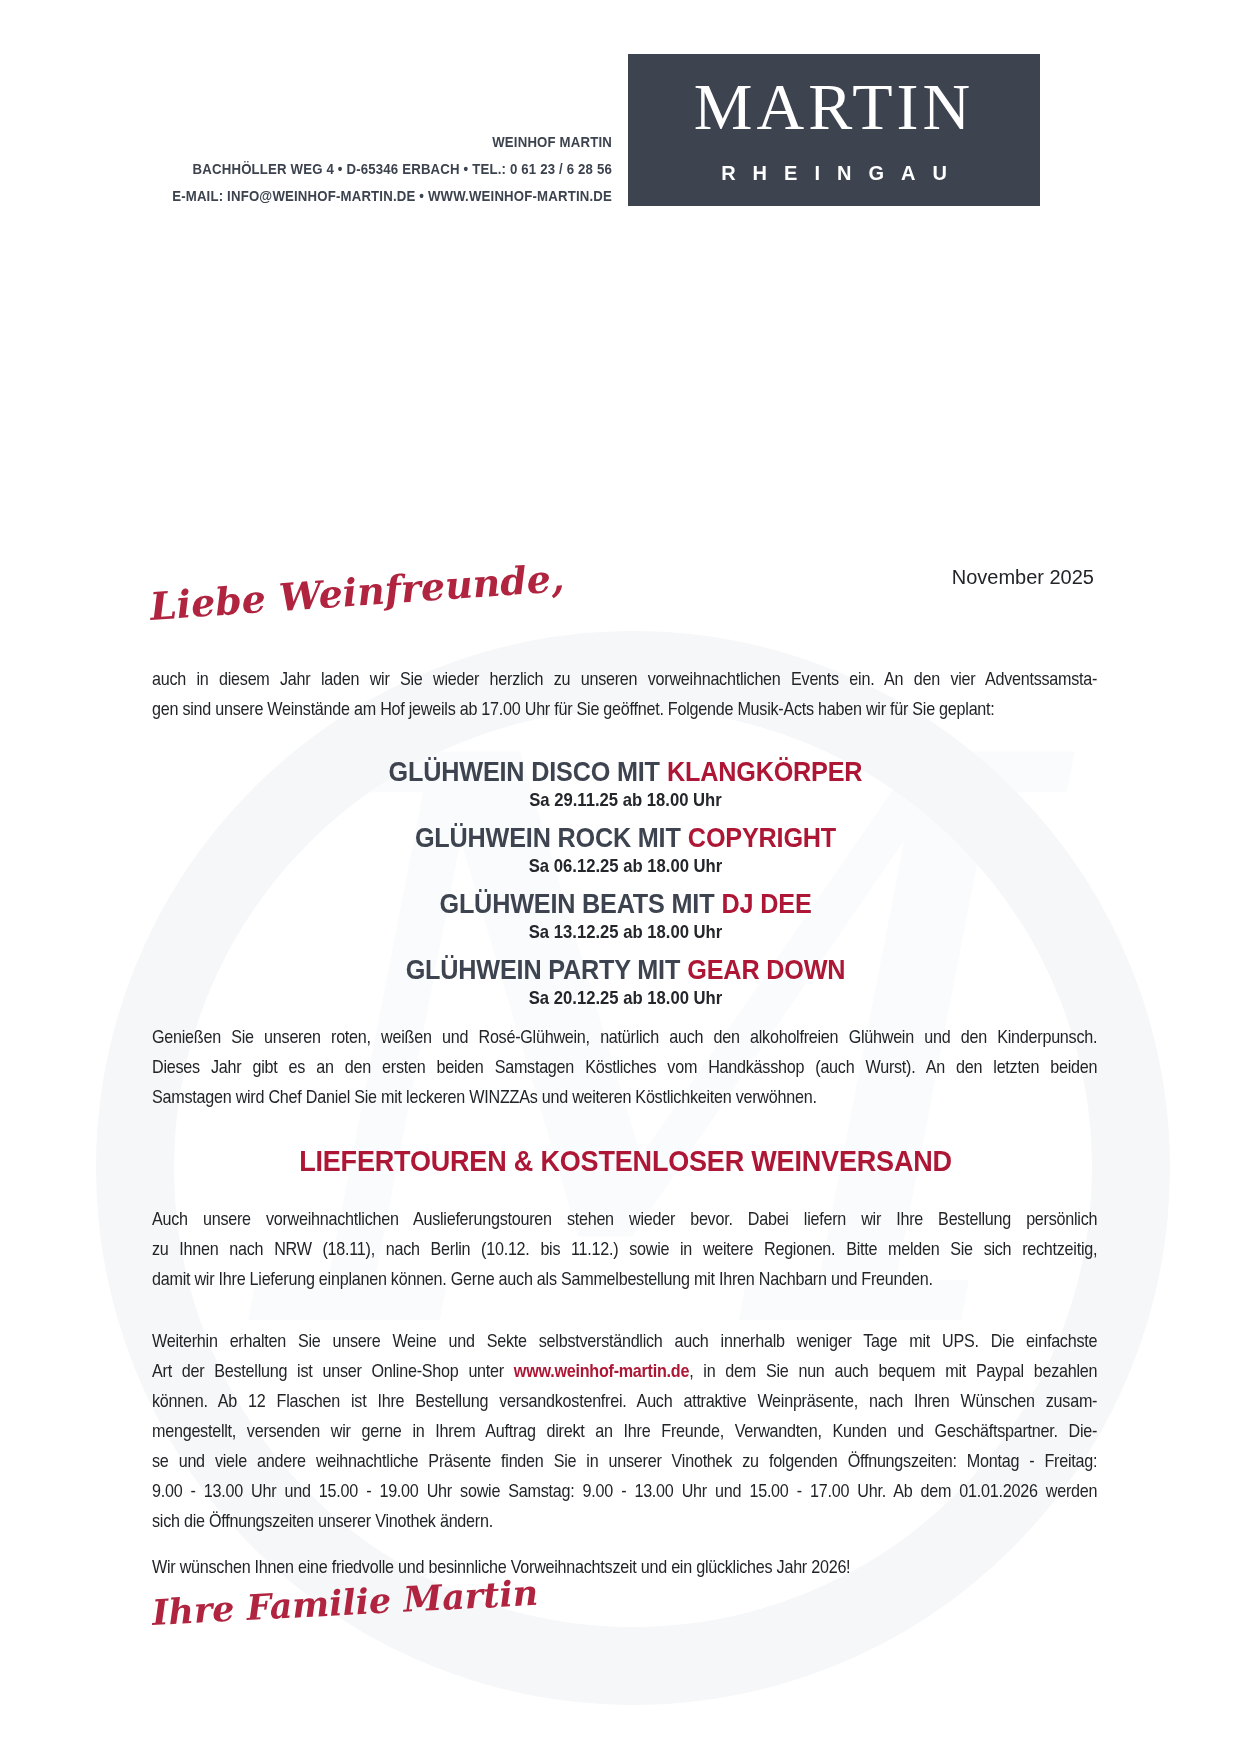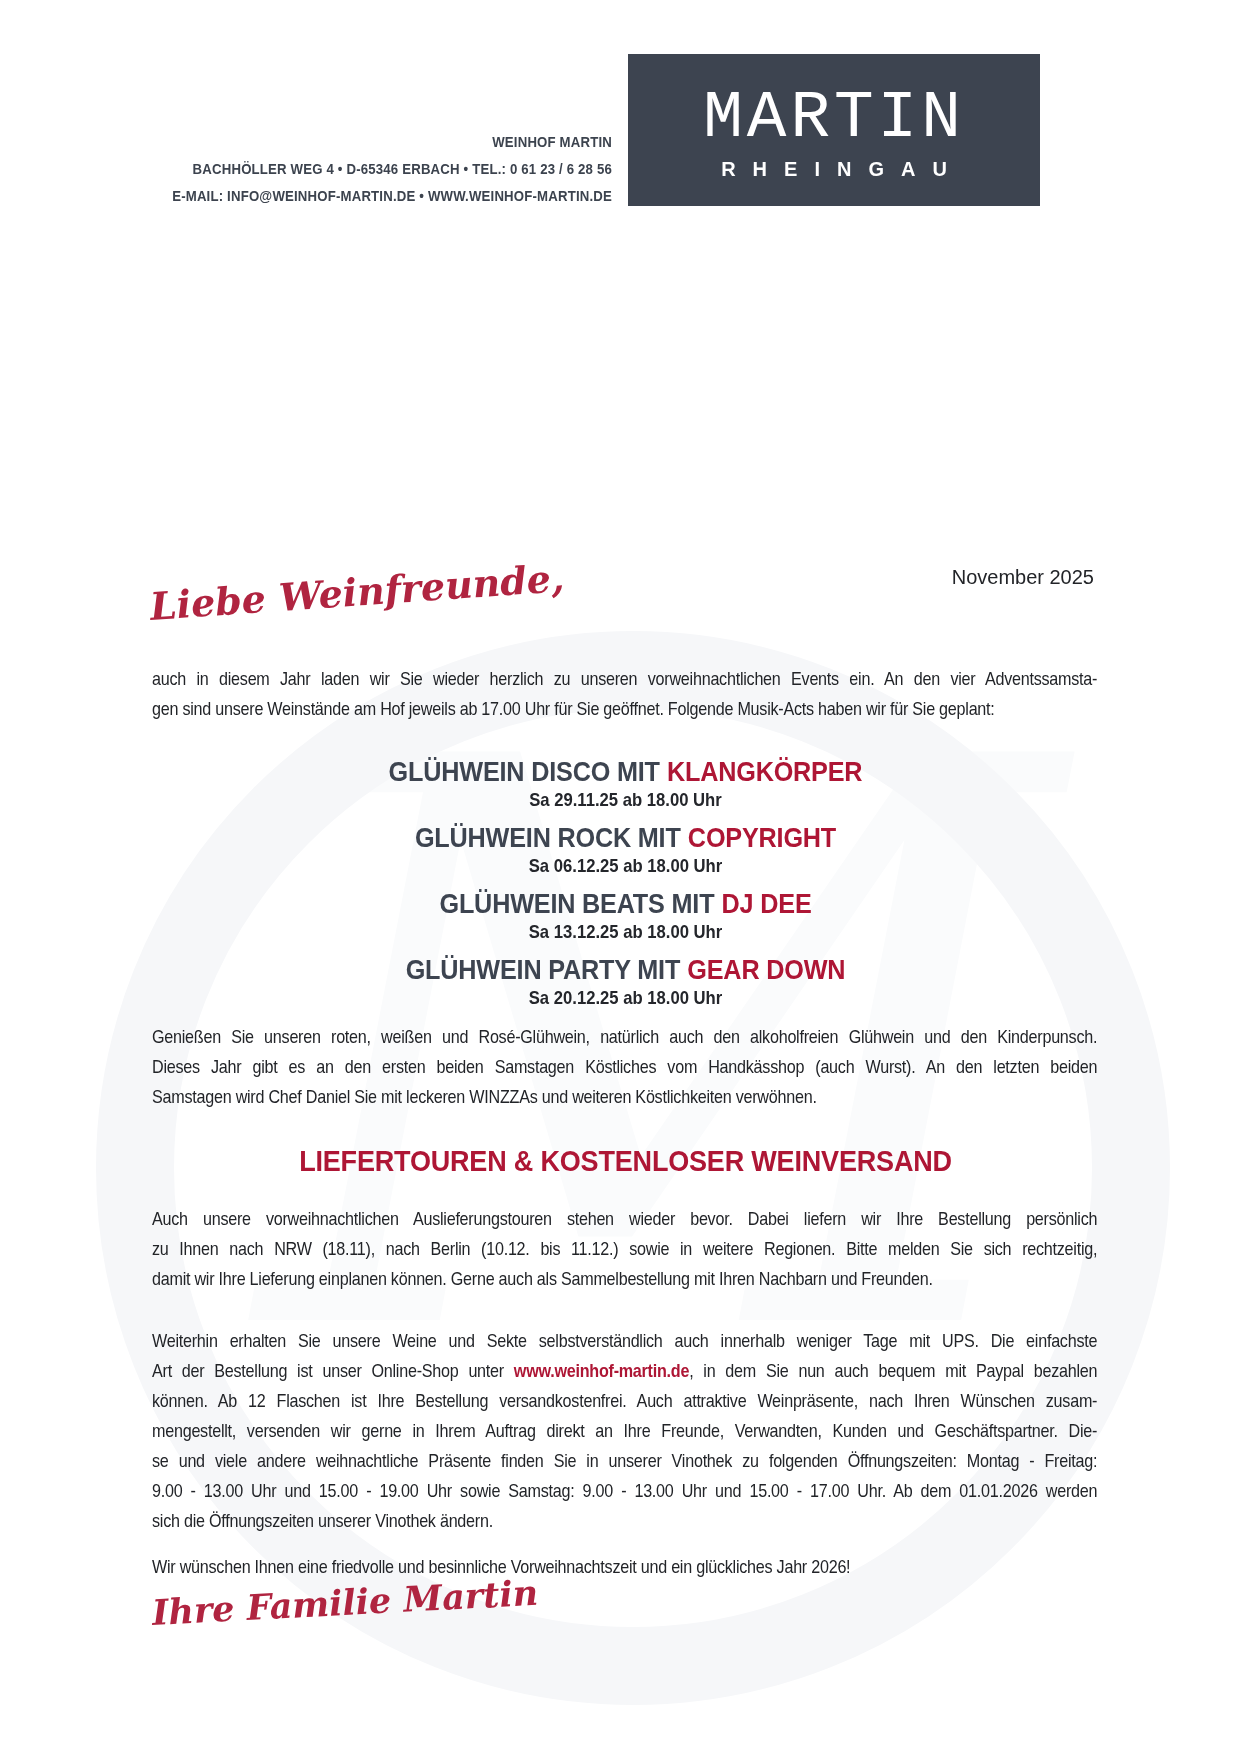--- a/index.html
+++ b/index.html
@@ -24,27 +24,27 @@
     position:absolute;left:89px;top:128px;width:523px;
     transform:scaleX(0.88);transform-origin:100% 0;
     text-align:right;color:#3c434e;font-weight:bold;
     font-size:15px;line-height:27px;letter-spacing:0.2px;
   }
   .logo-box{
     position:absolute;left:628px;top:54px;width:412px;height:152px;
     background:#3d4450;color:#ffffff;text-align:center;
   }
   .logo-name{
-    font-family:Liberation Mono, monospace;
+    font-family:Liberation Serif, serif;
     font-size:66px;line-height:66px;letter-spacing:4px;
-    margin-top:32px;
+    margin-top:20px;
   }
   .logo-region{
     font-size:20px;font-weight:bold;
-    letter-spacing:17px;margin-left:17px;margin-top:6px;
+    letter-spacing:17px;margin-left:17px;margin-top:22px;
   }
   
   .date-line{
     position:absolute;left:148px;top:566px;width:946px;
     text-align:right;font-size:20px;color:#222428;
   }
   .script{
     font-family:"DejaVu Serif",serif;font-style:italic;font-weight:bold;
     color:#b02440;
   }

